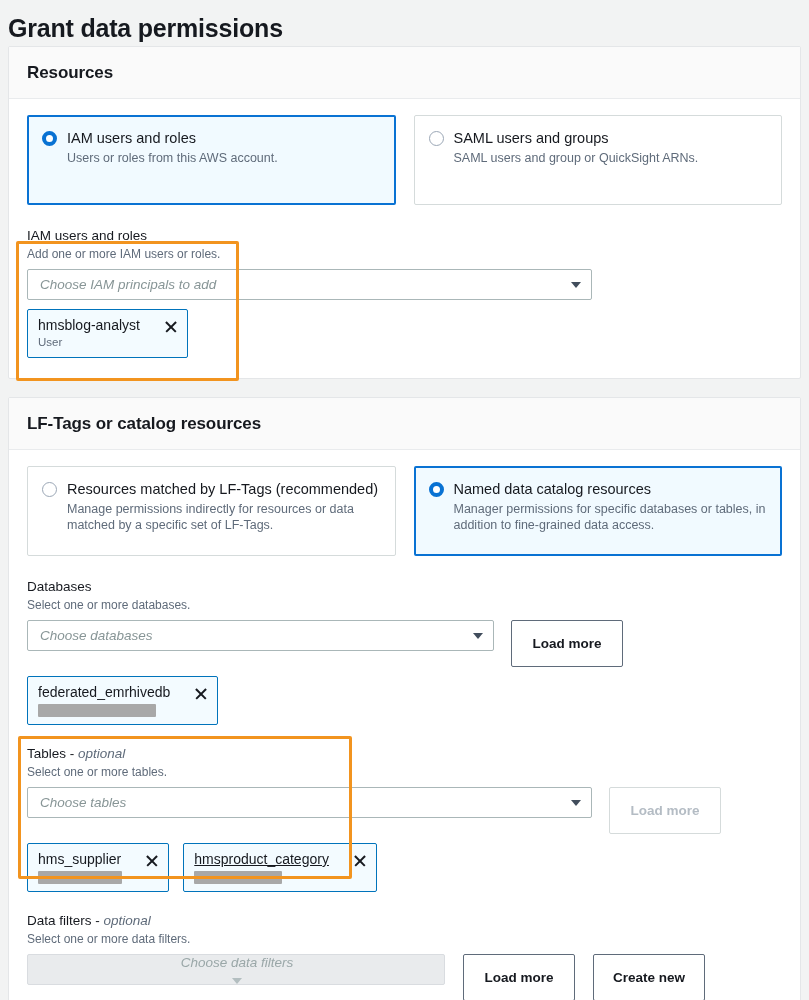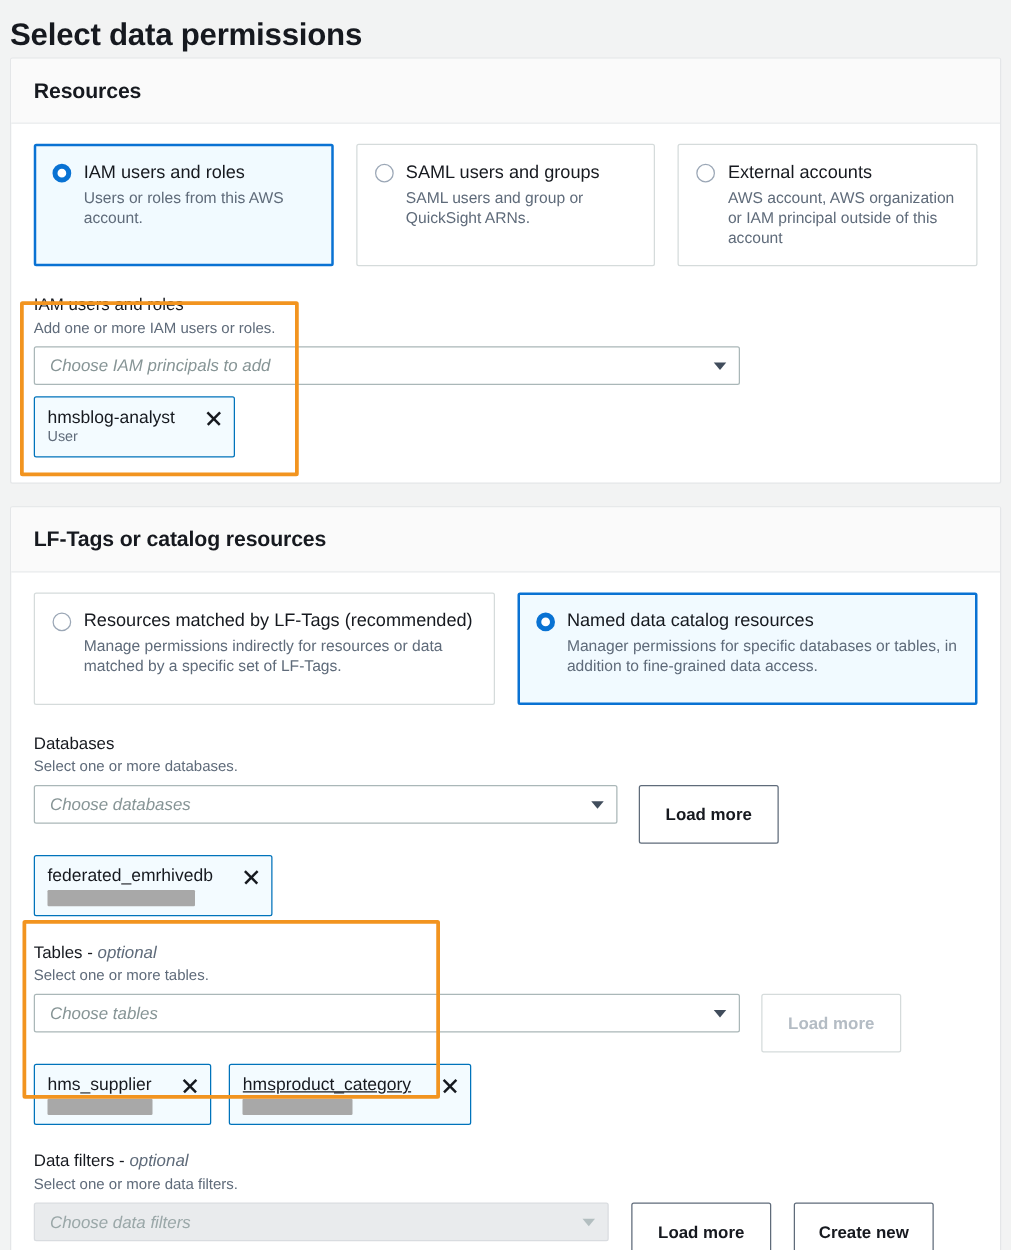--- a/index.html
+++ b/index.html
@@ -230,21 +230,21 @@
     z-index: 5;
   }
 
   .wrap { position: relative; }
 </style>
 </head>
 <body>
 
 <div class="wrap">
 
-  <div class="page-title">Select data permissions</div>
+  <div class="page-title">Grant data permissions</div>
 
   <div class="card">
     <div class="card-header">
       <h2>Resources</h2>
     </div>
     <div class="card-body">
 
       <div class="tiles">
 
         <div class="tile selected">
@@ -260,29 +260,20 @@
         <div class="tile">
           <div class="tile-row">
             <span class="radio"></span>
             <span class="tile-texts">
               <span class="tile-label" style="display: block;">SAML users and groups</span>
               <span class="tile-desc" style="display: block;">SAML users and group or QuickSight ARNs.</span>
             </span>
           </div>
         </div>
 
-        <div class="tile">
-          <div class="tile-row">
-            <span class="radio"></span>
-            <span class="tile-texts">
-              <span class="tile-label" style="display: block;">External accounts</span>
-              <span class="tile-desc" style="display: block;">AWS account, AWS organization or IAM principal outside of this account</span>
-            </span>
-          </div>
-        </div>
 
       </div>
 
       <div class="field" style="margin-top:22px;">
         <div class="field-label">IAM users and roles</div>
         <div class="field-desc">Add one or more IAM users or roles.</div>
 
         <div class="select" style="width:565px;">
           <span class="ph">Choose IAM principals to add</span>
           <span class="caret"></span>
@@ -387,21 +378,21 @@
         </div>
       </div>
 
       <div class="field" style="margin-top:20px;">
         <div class="field-label">
           <span>Data filters</span><span> - </span><span class="opt">optional</span>
         </div>
         <div class="field-desc">Select one or more data filters.</div>
 
         <div class="control-row" style="gap:18px;">
-          <div class="select disabled" style="width:460px;">
+          <div class="select disabled" style="width:418px;flex-direction:column;">
             <span class="ph">Choose data filters</span>
             <span class="caret"></span>
           </div>
           <button class="btn">Load more</button>
           <button class="btn">Create new</button>
         </div>
 
         <a class="ext-link" href="#">
           <span>Manage data filters</span>
           <svg class="ext-ico" viewBox="0 0 16 16">

